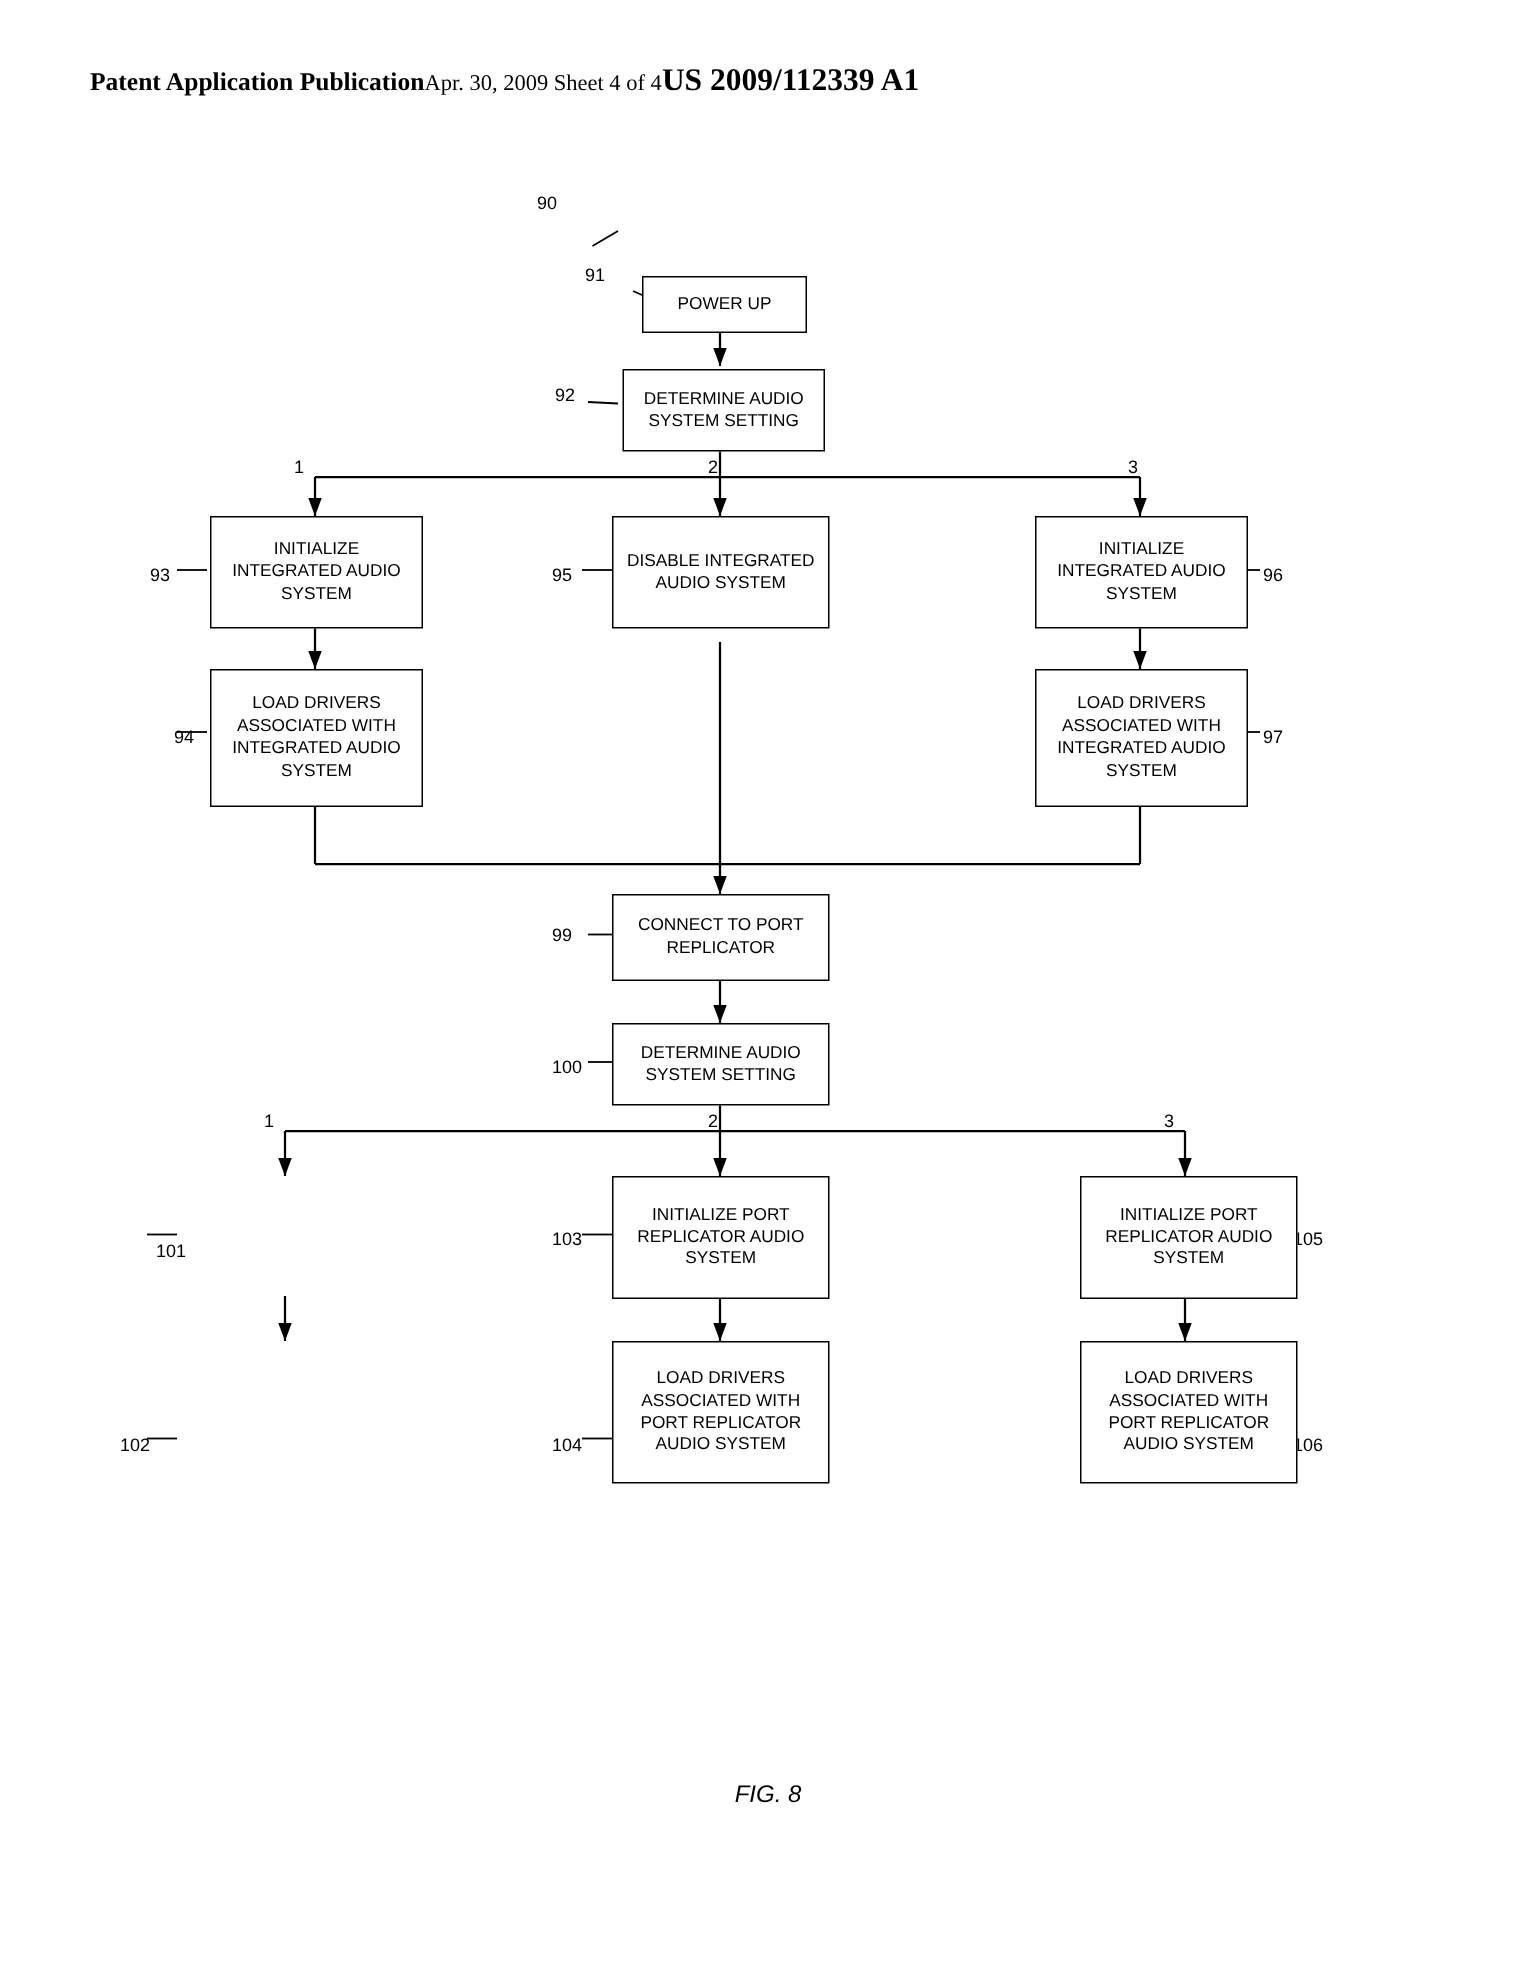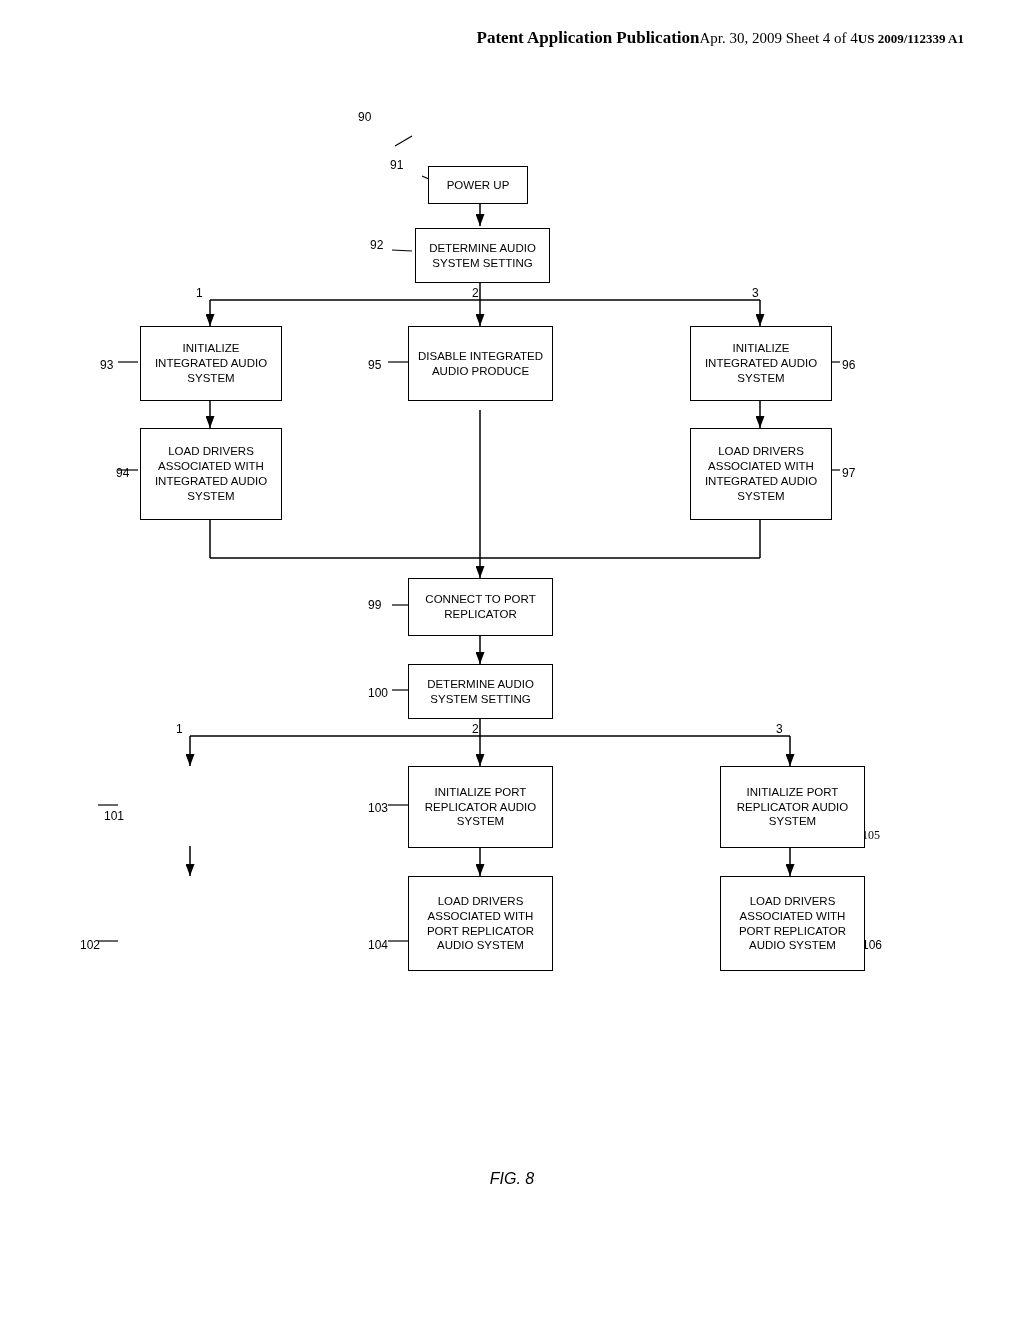--- a/index.html
+++ b/index.html
@@ -7,37 +7,37 @@
       background: #fff;
       font-family: 'Times New Roman', Times, serif;
       width: 1024px;
       min-height: 1320px;
       position: relative;
       overflow: hidden;
     }
 
     .page-header {
       display: flex;
-      justify-content: flex-end;
+      justify-content: flex-start;
       align-items: baseline;
-      padding: 28px 60px 0 60px;
+      padding: 41px 60px 0 60px;
       border-bottom: none;
     }
 
     .header-left {
       font-weight: bold;
       font-size: 17px;
     }
 
     .header-center {
       font-size: 15px;
     }
 
     .header-right {
-      font-size: 13px;
+      font-size: 21px;
       font-weight: bold;
     }
 
     .diagram-area {
       position: relative;
       width: 100%;
       height: 1180px;
       margin-top: 20px;
     }
 
@@ -172,21 +172,21 @@
     <line x1="388" y1="873" x2="408" y2="873" stroke="#000" stroke-width="1.2"></line>
 
     <line x1="858" y1="737" x2="838" y2="737" stroke="#000" stroke-width="1.2"></line>
 
     <line x1="858" y1="873" x2="838" y2="873" stroke="#000" stroke-width="1.2"></line>
   </svg>
 
   <span class="label" style="top:42px; left:358px;">90</span>
 
   <span class="label" style="top:90px; left:390px;">91</span>
-  <div class="box" style="left:428px; top:98px; width:100px; height:38px;">
+  <div class="box" style="left:428px; top:98px; width:110px; height:38px;">
     <span>POWER UP</span>
   </div>
 
   <span class="label" style="top:170px; left:370px;">92</span>
   <div class="box" style="left:415px; top:160px; width:135px; height:55px;">
     <span>DETERMINE AUDIO
 SYSTEM SETTING</span>
   </div>
 
   <span class="label" style="top:218px; left:196px;">1</span>
@@ -197,21 +197,21 @@
   <div class="box" style="left:140px; top:258px; width:142px; height:75px;">
     <span>INITIALIZE
 INTEGRATED
 AUDIO SYSTEM</span>
   </div>
 
   <span class="label" style="top:290px; left:368px;">95</span>
   <div class="box" style="left:408px; top:258px; width:145px; height:75px;">
     <span>DISABLE
 INTEGRATED
-AUDIO PRODUCE</span>
+AUDIO SYSTEM</span>
   </div>
 
   <span class="label" style="top:290px; left:842px;">96</span>
   <div class="box" style="left:690px; top:258px; width:142px; height:75px;">
     <span>INITIALIZE
 INTEGRATED
 AUDIO SYSTEM</span>
   </div>
 
   <span class="label" style="top:398px; left:100px;margin-left:16px;">94</span>
@@ -248,21 +248,21 @@
 
   <span class="label" style="top:741px; left:80px;margin-left:24px;">101</span>
 
   <span class="label" style="top:733px; left:368px;">103</span>
   <div class="box" style="left:408px; top:698px; width:145px; height:82px;">
     <span>INITIALIZE PORT
 REPLICATOR
 AUDIO SYSTEM</span>
   </div>
 
-  <span class="label" style="top:760px; left:862px;font-family:Liberation Serif, serif;">105</span>
+  <span class="label" style="top:733px; left:862px;">105</span>
   <div class="box" style="left:720px; top:698px; width:145px; height:82px;">
     <span>INITIALIZE PORT
 REPLICATOR
 AUDIO SYSTEM</span>
   </div>
 
   <span class="label" style="top:870px; left:80px;">102</span>
 
   <span class="label" style="top:870px; left:368px;">104</span>
   <div class="box" style="left:408px; top:808px; width:145px; height:95px;">

